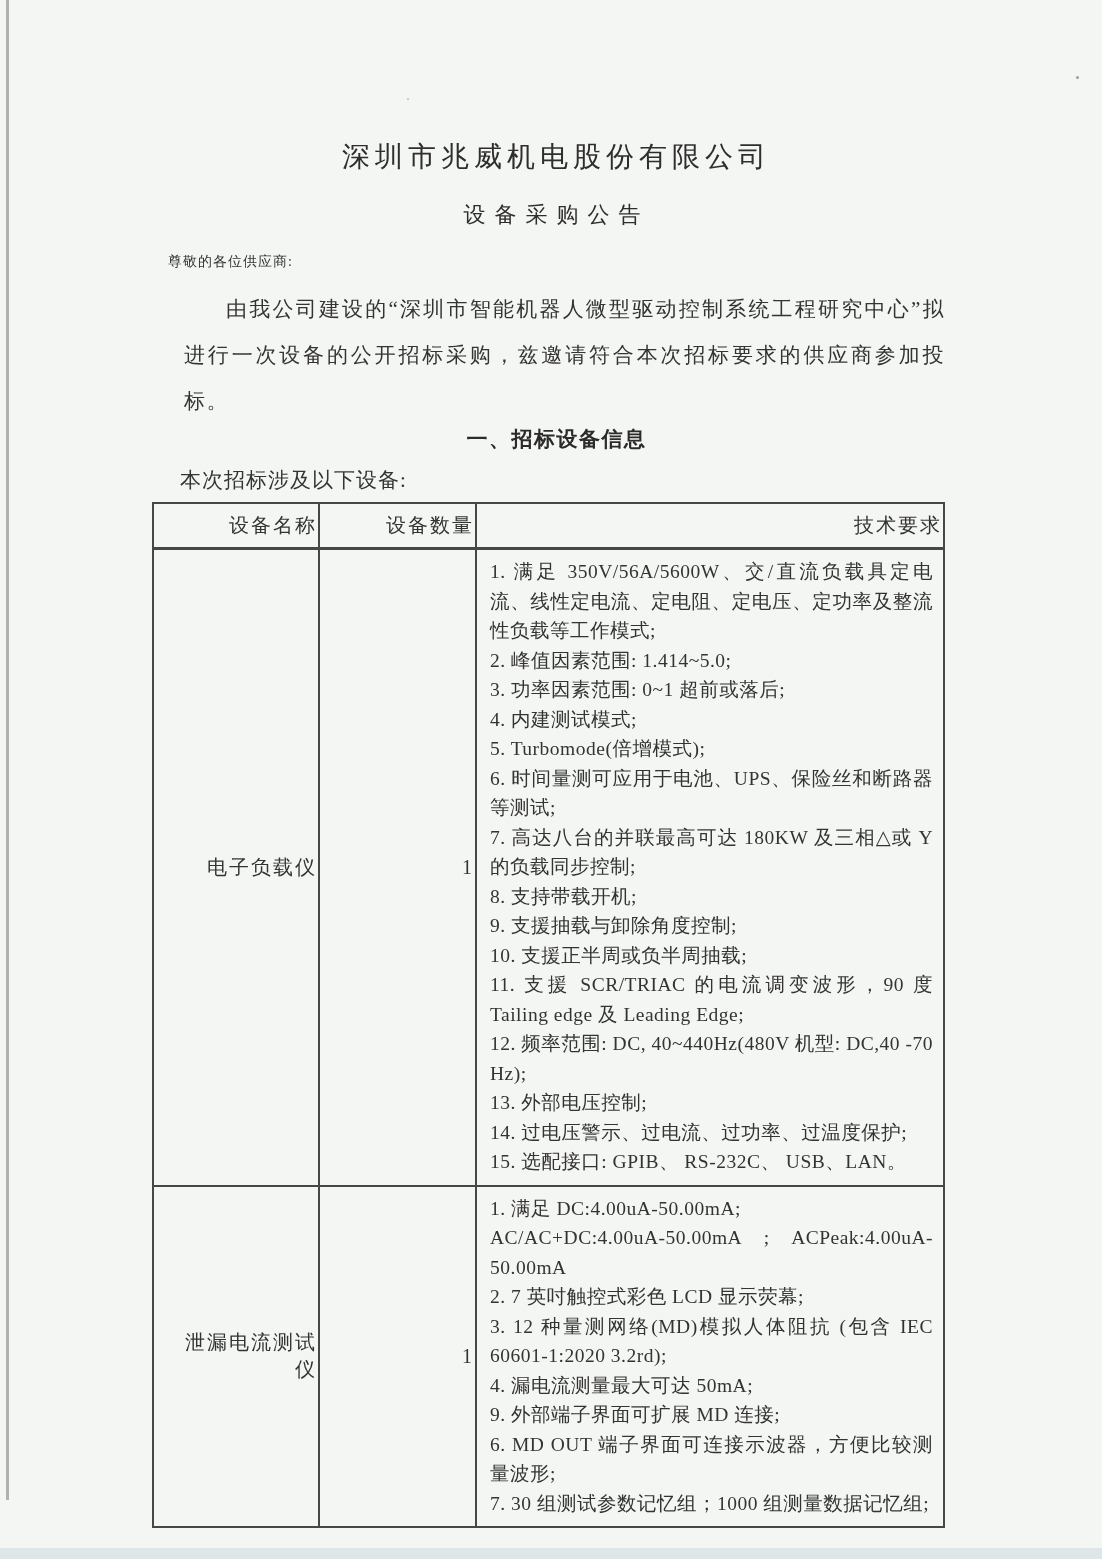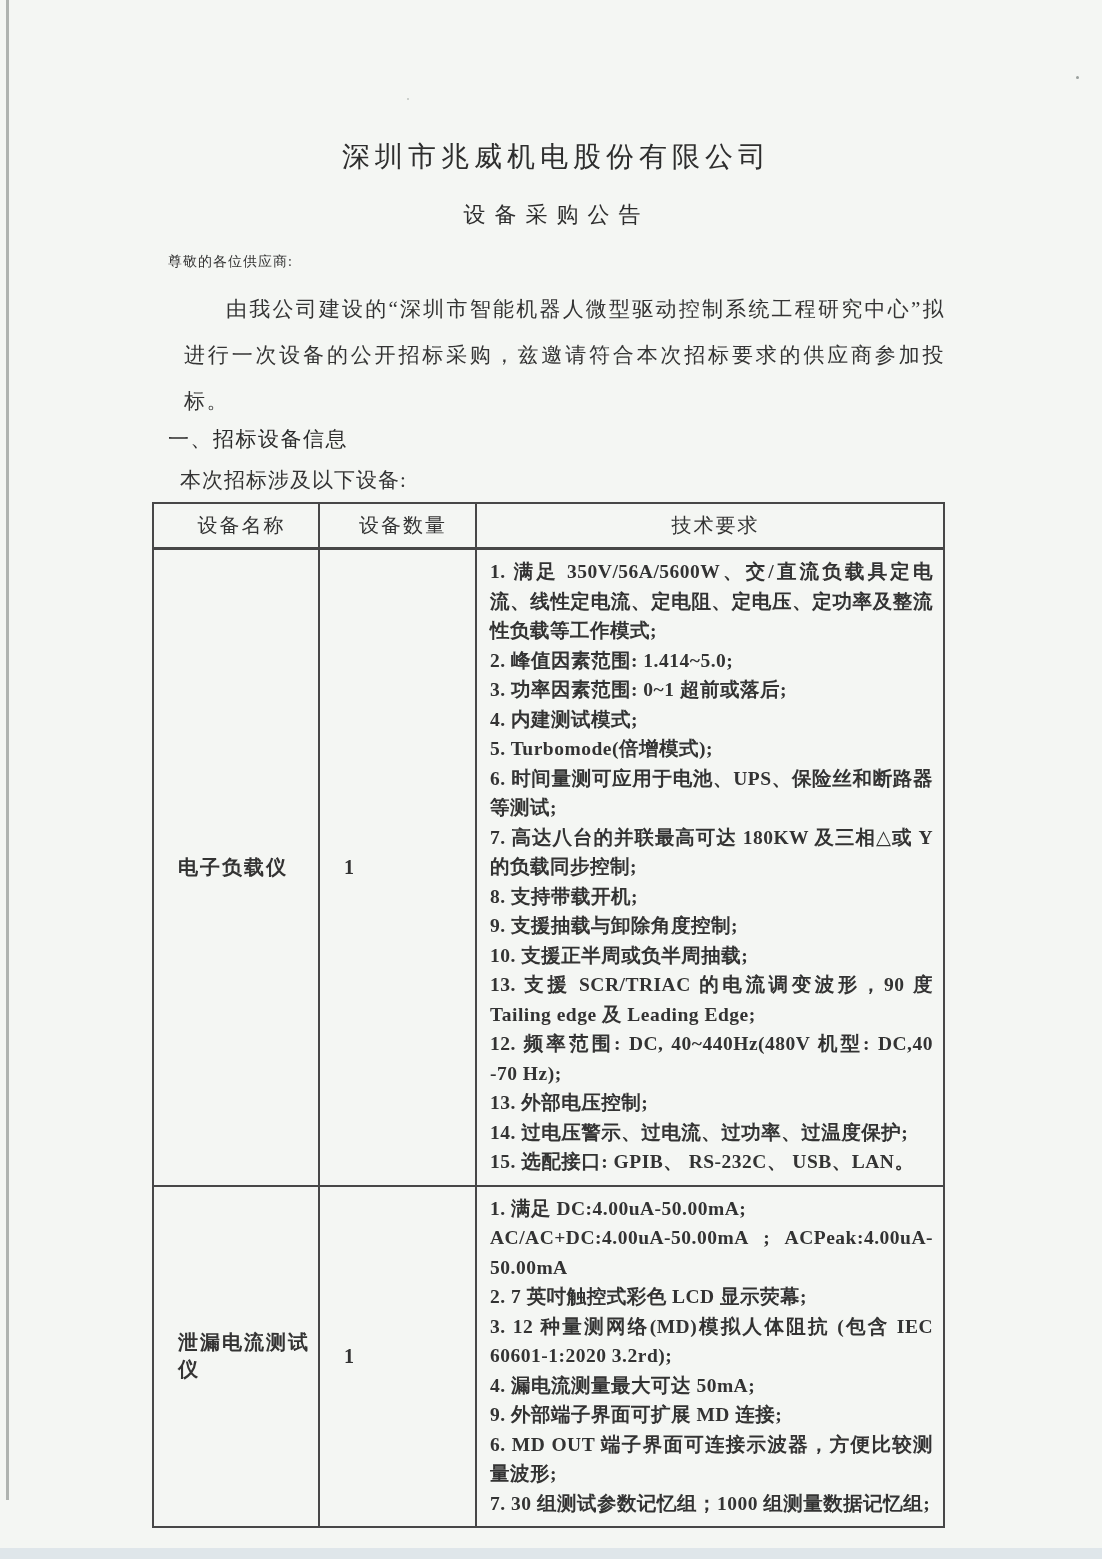--- a/index.html
+++ b/index.html
@@ -72,60 +72,60 @@
     margin: 10px 0 0 16px;
     font-size: 21px;
     line-height: 46px;
     letter-spacing: 1.5px;
     text-indent: 2em;
     text-align: justify;
   }
   .section-heading {
     margin: 0;
     font-size: 21px;
-    font-weight: normal;
+    font-weight: bold;
     line-height: 30px;
     letter-spacing: 1.5px;
     font-family: "Liberation Sans", "DejaVu Sans", sans-serif;
     color: #2b2b2b;
+    text-align: center;
   }
   .lead {
     margin: 12px 0 0 12px;
     font-size: 21px;
     line-height: 28px;
     letter-spacing: 1px;
   }
   table.equip-table {
     border-collapse: collapse;
     table-layout: fixed;
     width: 791px;
     margin: 8px 0 0 -16px;
     background: transparent;
   }
   table.equip-table col.c1 { width: 166px; }
   table.equip-table col.c2 { width: 157px; }
   table.equip-table col.c3 { width: 468px; }
   table.equip-table th,
   table.equip-table td {
     border: 2px solid #474747;
-    font-weight: bold;
   }
   table.equip-table th {
     height: 41px;
     font-weight: normal;
     font-size: 20px;
     letter-spacing: 2px;
-    text-align: center;
+    text-align: right;
     vertical-align: middle;
     border-bottom-width: 3px;
     color: #333333;
     padding-left: 12px;
   }
   td.cell-name, td.cell-qty {
-    text-align: left;
+    text-align: right;
     vertical-align: middle;
     font-size: 20px;
     letter-spacing: 2px;
     color: #333333;
     padding-left: 24px;
   }
   td.cell-req {
     vertical-align: top;
     padding: 7px 10px 8px 13px;
     font-size: 19.5px;
@@ -175,21 +175,21 @@
             <div class="req-item">1. 满足 350V/56A/5600W、交/直流负载具定电流、线性定电流、定电阻、定电压、定功率及整流性负载等工作模式;</div>
             <div class="req-item">2. 峰值因素范围: 1.414~5.0;</div>
             <div class="req-item">3. 功率因素范围: 0~1 超前或落后;</div>
             <div class="req-item">4. 内建测试模式;</div>
             <div class="req-item">5. Turbomode(倍增模式);</div>
             <div class="req-item">6. 时间量测可应用于电池、UPS、保险丝和断路器等测试;</div>
             <div class="req-item">7. 高达八台的并联最高可达 180KW 及三相△或 Y 的负载同步控制;</div>
             <div class="req-item">8. 支持带载开机;</div>
             <div class="req-item">9. 支援抽载与卸除角度控制;</div>
             <div class="req-item">10. 支援正半周或负半周抽载;</div>
-            <div class="req-item">13. 支援 SCR/TRIAC 的电流调变波形，90 度 Tailing edge 及 Leading Edge;</div>
+            <div class="req-item">11. 支援 SCR/TRIAC 的电流调变波形，90 度 Tailing edge 及 Leading Edge;</div>
             <div class="req-item">12. 频率范围: DC, 40~440Hz(480V 机型: DC,40 -70 Hz);</div>
             <div class="req-item">13. 外部电压控制;</div>
             <div class="req-item">14. 过电压警示、过电流、过功率、过温度保护;</div>
             <div class="req-item">15. 选配接口: GPIB、 RS-232C、 USB、LAN。</div>
           </td>
         </tr>
         <tr class="row2">
           <td class="cell-name">泄漏电流测试仪</td>
           <td class="cell-qty">1</td>
           <td class="cell-req">

